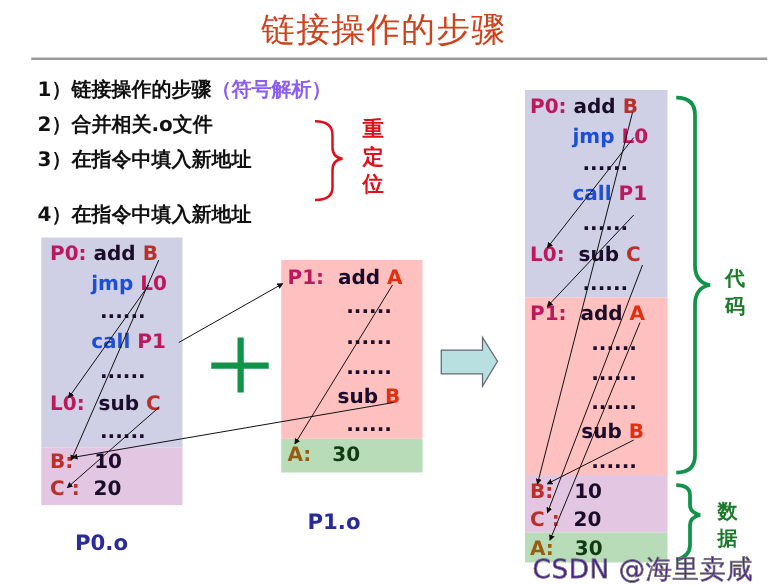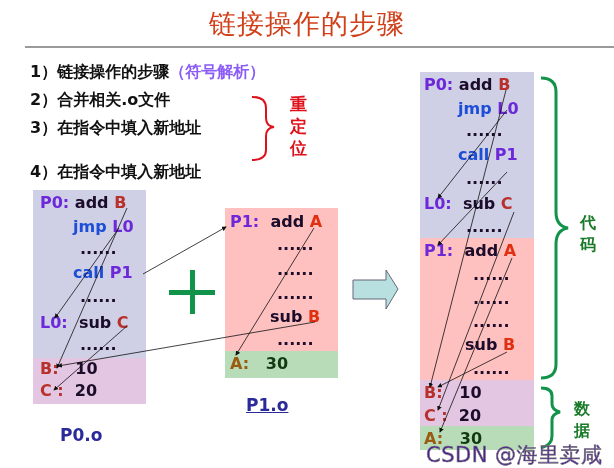--- a/index.html
+++ b/index.html
@@ -5,21 +5,21 @@
   html,body{margin:0;padding:0;background:#fff;}
   body{width:614px;height:468px;position:relative;overflow:hidden;font-family:"DejaVu Sans","Liberation Sans",sans-serif;}
   .abs{position:absolute;}
   .title{left:0;width:614px;top:6px;text-align:center;font-size:27px;color:#d0401a;letter-spacing:1px;}
   .rule{left:25px;top:46px;width:589px;height:2px;background:#9a9a9a;}
   .step{left:30px;font-size:16px;font-weight:bold;color:#111;white-space:nowrap;}
   .step .red{color:#8b5cf6;}
   .reloc{left:290px;top:93px;font-size:17px;font-weight:bold;color:#e0101a;line-height:22px;width:20px;}
   .box{position:absolute;}
   .line{position:absolute;font-size:16px;font-weight:bold;white-space:nowrap;line-height:22px;}
-  .lbl-red{color:#6d28d9;text-align:center;}
+  .lbl-red{color:#be185d;text-align:center;}
   .lbl-brown{color:#b8302a;}
   .lbl-green{color:#1d4ed8;}
   .lbl-dark{color:#1a0c2a;}
   .lbl-ochre{color:#9a5a10;}
   .lbl-orange{color:#e03010;}
   .dots{color:#1a0c2a;letter-spacing:0px;}
   .fname{font-size:17px;font-weight:bold;color:#2a2a9a;}
   .side{font-size:16px;font-weight:bold;color:#1a7a2a;width:18px;line-height:22px;}
   .wm{font-size:21px;color:#4c1d95;-webkit-text-stroke:0.6px #777;letter-spacing:0.5px;}
   svg{position:absolute;left:0;top:0;}
@@ -76,21 +76,21 @@
   <rect x="190" y="270" width="5" height="44" fill="#12934a"></rect>
 </svg>
 
 <div class="line" style="left:230px;top:211px;"><span class="lbl-red">P1:</span>&nbsp; <span class="lbl-dark">add</span> <span class="lbl-orange">A</span></div>
 <div class="line dots" style="left:277px;top:234px;">......</div>
 <div class="line dots" style="left:277px;top:259px;">......</div>
 <div class="line dots" style="left:277px;top:283px;">......</div>
 <div class="line" style="left:270px;top:306px;"><span class="lbl-dark">sub</span> <span class="lbl-orange">B</span></div>
 <div class="line dots" style="left:277px;top:329px;">......</div>
 <div class="line" style="left:230px;top:353px;"><span class="lbl-ochre">A:</span>&nbsp;&nbsp;&nbsp;<span class="lbl-dark" style="color:#103a10">30</span></div>
-<div class="abs fname" style="left:246px;top:395px;text-decoration:underline;">P1.o</div>
+<div class="abs fname" style="left:246px;top:408px;">P1.o</div>
 
 <div class="line" style="left:424px;top:74px;"><span class="lbl-red">P0:</span> <span class="lbl-dark">add</span> <span class="lbl-brown">B</span></div>
 <div class="line" style="left:458px;top:98px;"><span class="lbl-green">jmp</span> <span class="lbl-red">L0</span></div>
 <div class="line dots" style="left:466px;top:120px;">......</div>
 <div class="line" style="left:458px;top:144px;"><span class="lbl-green">call</span> <span class="lbl-red">P1</span></div>
 <div class="line dots" style="left:466px;top:168px;">......</div>
 <div class="line" style="left:424px;top:193px;"><span class="lbl-red">L0:</span>&nbsp; <span class="lbl-dark">sub</span> <span class="lbl-brown">C</span></div>
 <div class="line dots" style="left:466px;top:216px;">......</div>
 <div class="line" style="left:424px;top:240px;"><span class="lbl-red">P1:</span>&nbsp; <span class="lbl-dark">add</span> <span class="lbl-orange">A</span></div>
 <div class="line dots" style="left:473px;top:264px;">......</div>

